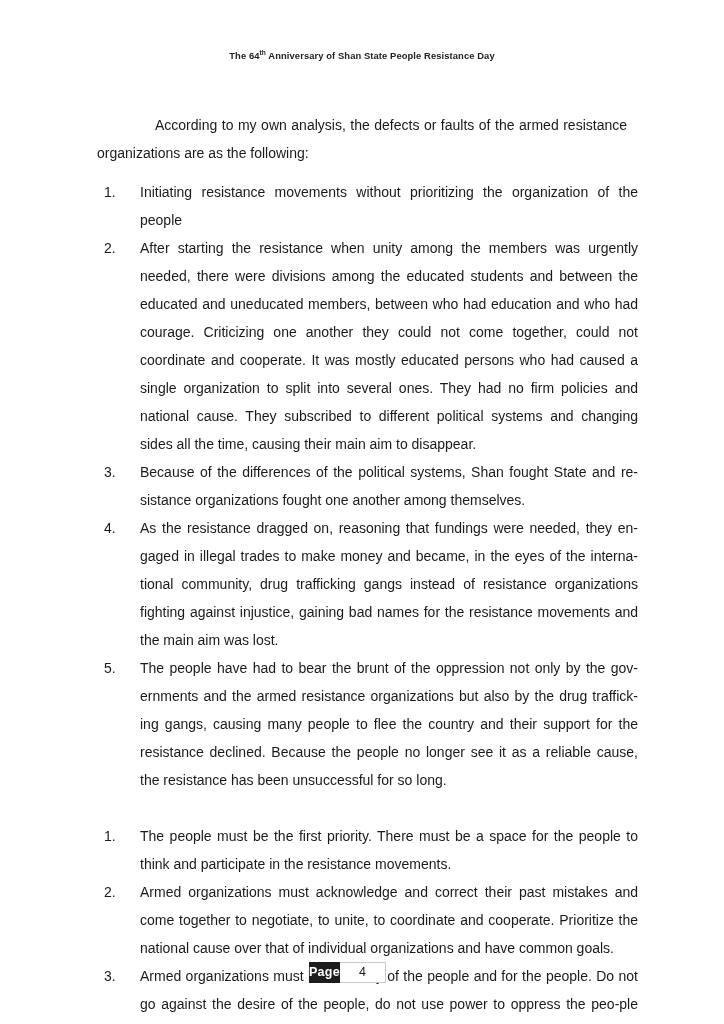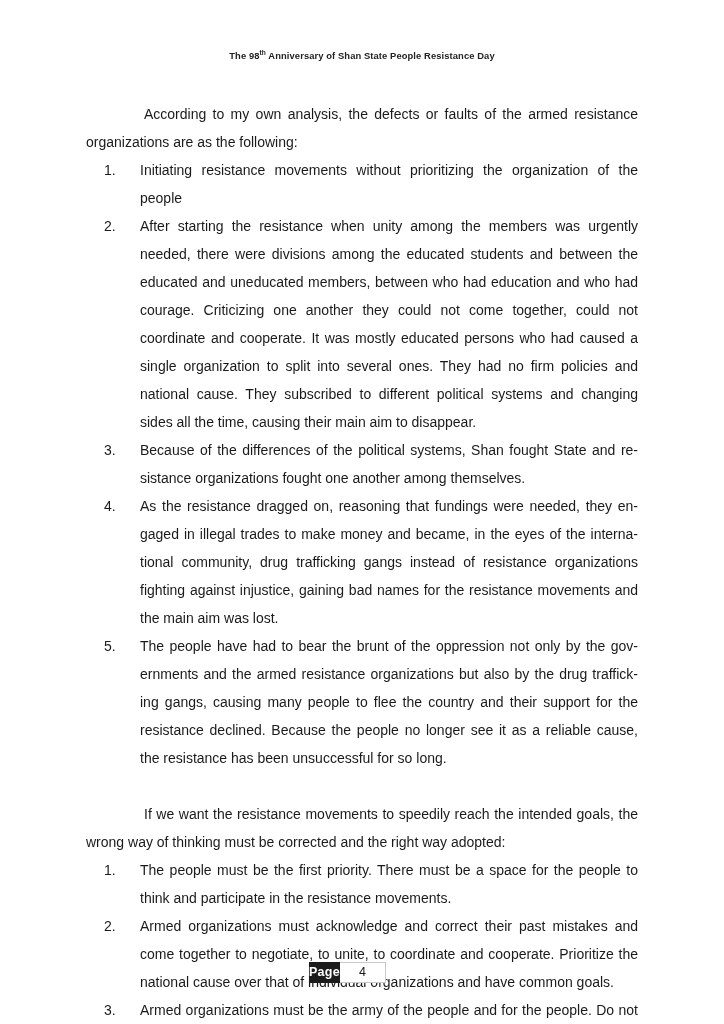--- a/index.html
+++ b/index.html
@@ -42,21 +42,21 @@
 
   
   .content {
     position: absolute;
     top: 100px;
     left: 86px;
     width: 552px;
   }
 
   p.body-para {
-    margin: 0;
+    margin: 11px;
     font-size: 14px;
     line-height: 28px;
     text-align: justify;
     text-justify: inter-word;
     text-indent: 58px;
     color: #1a1a1a;
   }
 
   ol.doc-list {
     margin: 0;
@@ -117,21 +117,21 @@
     border-left: none;
     box-sizing: border-box;
   }
 </style>
 </head>
 <body>
 
 <div class="page">
 
   <div class="running-header">
-    <span>The 98</span><sup>th</sup><span> Anniversary of Shan State People Resistance Day</span>
+    <span>The 64</span><sup>th</sup><span> Anniversary of Shan State People Resistance Day</span>
   </div>
 
   <div class="content">
 
     <div>
       <p class="body-para">According to my own analysis, the defects or faults of the armed resistance organizations are as the following:</p>
 
       <ol class="doc-list">
         <li>
           <span class="marker">1.</span>
@@ -152,21 +152,20 @@
         <li>
           <span class="marker">5.</span>
           <span class="item-text">The people have had to bear the brunt of the oppression not only by the gov-ernments and the armed resistance organizations but also by the drug traffick-ing gangs, causing many people to flee the country and their support for the resistance declined. Because the people no longer see it as a reliable cause, the resistance has been unsuccessful for so long.</span>
         </li>
       </ol>
     </div>
 
     <div class="section-gap"></div>
 
     <div>
-      <p class="body-para">If we want the resistance movements to speedily reach the intended goals, the wrong way of thinking must be corrected and the right way adopted:</p>
 
       <ol class="doc-list">
         <li>
           <span class="marker">1.</span>
           <span class="item-text">The people must be the first priority. There must be a space for the people to think and participate in the resistance movements.</span>
         </li>
         <li>
           <span class="marker">2.</span>
           <span class="item-text">Armed organizations must acknowledge and correct their past mistakes and come together to negotiate, to unite, to coordinate and cooperate. Prioritize the national cause over that of individual organizations and have common goals.</span>
         </li>

